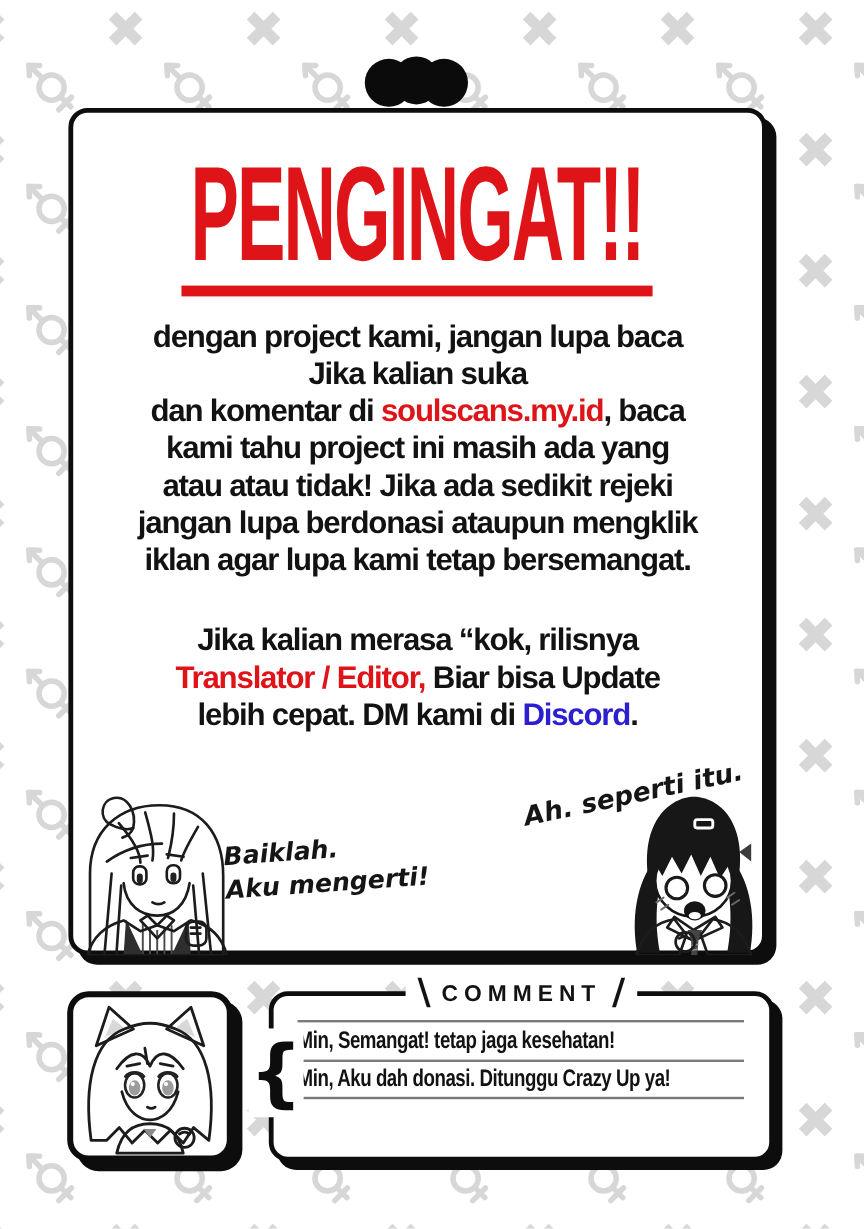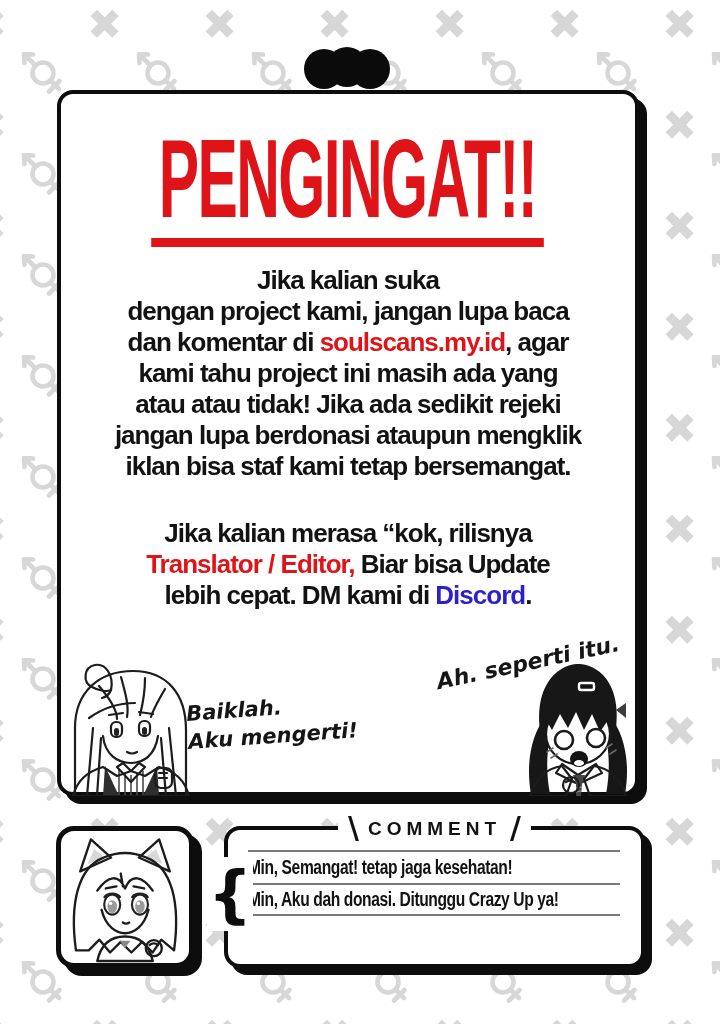--- a/index.html
+++ b/index.html
@@ -674,27 +674,27 @@
     <circle cx="46" cy="21" r="20" fill="#0b0b0b"></circle>
     <circle cx="69" cy="23" r="20" fill="#0b0b0b"></circle>
   </svg>
 
   <section class="card">
     <div class="title-wrap">
       <h1 class="title">PENGINGAT!!</h1>
     </div>
 
     <div class="para para1">
+        <div class="ln"><span>dengan project kami, jangan lupa baca</span></div>
         <div class="ln"><span>Jika kalian suka</span></div>
-        <div class="ln"><span>dengan project kami, jangan lupa baca</span></div>
-        <div class="ln"><span>dan komentar di </span><span class="red">soulscans.my.id</span><span>, agar</span></div>
+        <div class="ln"><span>dan komentar di </span><span class="red">soulscans.my.id</span><span>, baca</span></div>
         <div class="ln"><span>kami tahu project ini masih ada yang</span></div>
         <div class="ln"><span>atau atau tidak! Jika ada sedikit rejeki</span></div>
         <div class="ln"><span>jangan lupa berdonasi ataupun mengklik</span></div>
-        <div class="ln"><span>iklan bisa staf kami tetap bersemangat.</span></div>
+        <div class="ln"><span>iklan agar lupa kami tetap bersemangat.</span></div>
       </div>
     <div class="para para2">
         <div class="ln"><span>Jika kalian merasa “kok, rilisnya</span></div>
         <div class="ln"><span class="red">Translator / Editor,</span><span> Biar bisa Update</span></div>
         <div class="ln"><span>lebih cepat. DM kami di </span><span class="blue">Discord</span><span>.</span></div>
       </div>
 
     <svg class="char char-left" viewBox="0 0 150 140">
       <path class="ln-art" d="M52,34 C55,20 47,7 36,9 C25,11 23,26 33,31 C40,35 48,36 52,34 Z" fill="#fff"></path>
       <path class="ln-art" d="M52,34 C50,39 47,41 43,42"></path>

